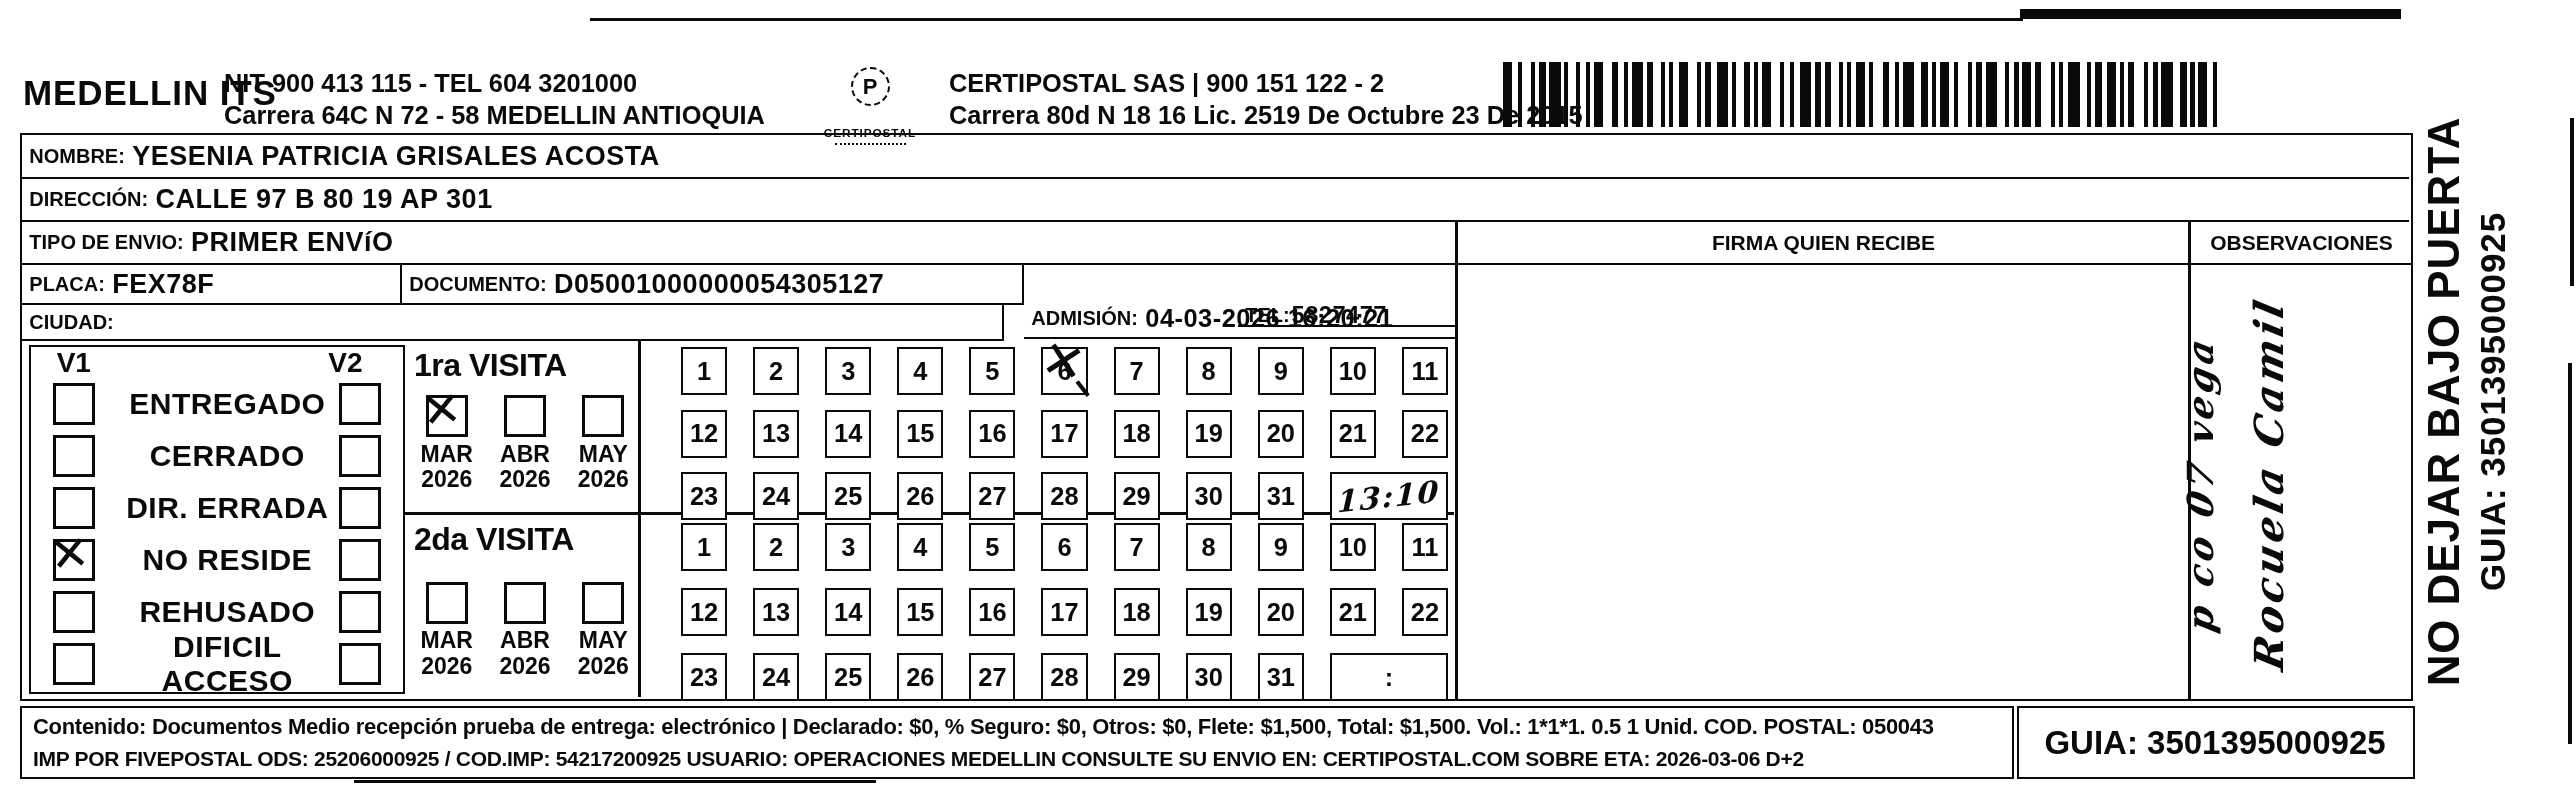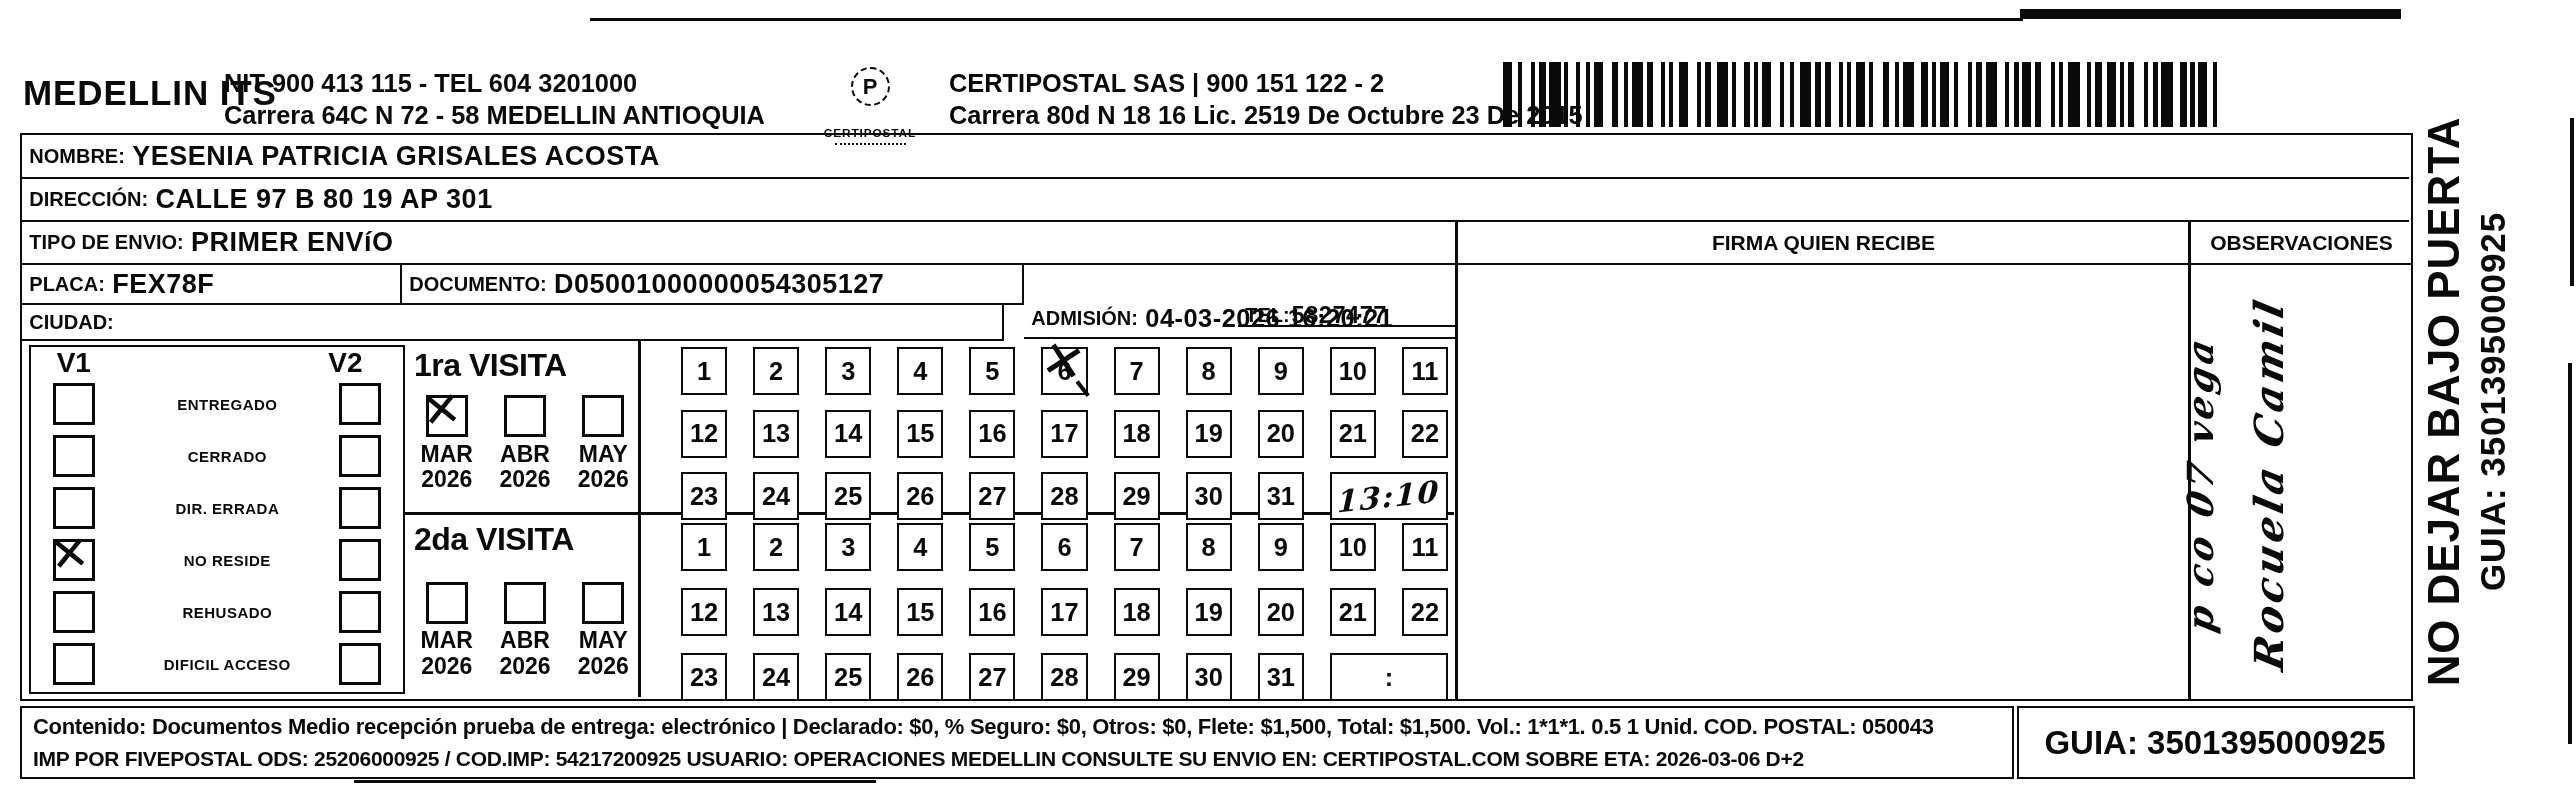--- a/index.html
+++ b/index.html
@@ -25,21 +25,21 @@
   .br{border-right:2.7px solid #0a0a0a;}
   .flabel{font-size:20px;margin:0 7.3px 0 7.3px;}
   .fvalue{font-size:27px;letter-spacing:0.5px;}
   .hdr-cell{justify-content:center;font-size:21px;}
   .vline{position:absolute;width:2.7px;background:#0a0a0a;}
   
   #status-box{left:7.3px;top:210px;width:376px;height:349px;border:2.7px solid #0a0a0a;}
   .vhdr{position:absolute;top:0px;font-size:28px;}
   #status-rows{position:absolute;left:0;top:31px;width:100%;}
   .status-row{display:flex;align-items:center;height:52px;padding:0 22px;}
-  .status-label{flex:1;text-align:center;font-size:15px;letter-spacing:0.5px;margin-left:20px;}
+  .status-label{flex:1;text-align:center;font-size:30px;letter-spacing:0.5px;margin-left:20px;}
   .cbox{width:36px;height:36px;border:3.6px solid #0a0a0a;position:relative;flex:none;background:#fff;}
   .xmark{position:absolute;left:-6.4px;top:-11.8px;font-size:47px;font-weight:400;line-height:1;
          transform:rotate(-6deg);font-family:"DejaVu Sans",sans-serif;}
   
   .visit-title{font-size:32px;letter-spacing:-0.5px;}
   .months{display:flex;gap:12.7px;}
   .month-col{display:flex;flex-direction:column;align-items:center;width:67px;}
   .month-box{width:36px;height:36px;border:3.6px solid #0a0a0a;position:relative;margin-bottom:4.5px;background:#fff;}
   .month-label,.month-year{font-size:23px;line-height:25.4px;}
   

